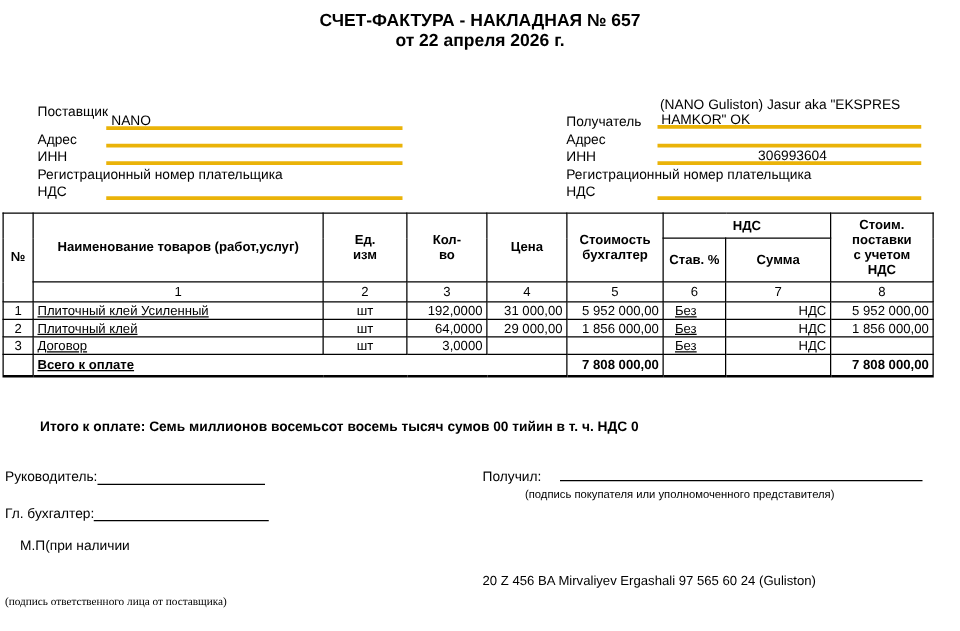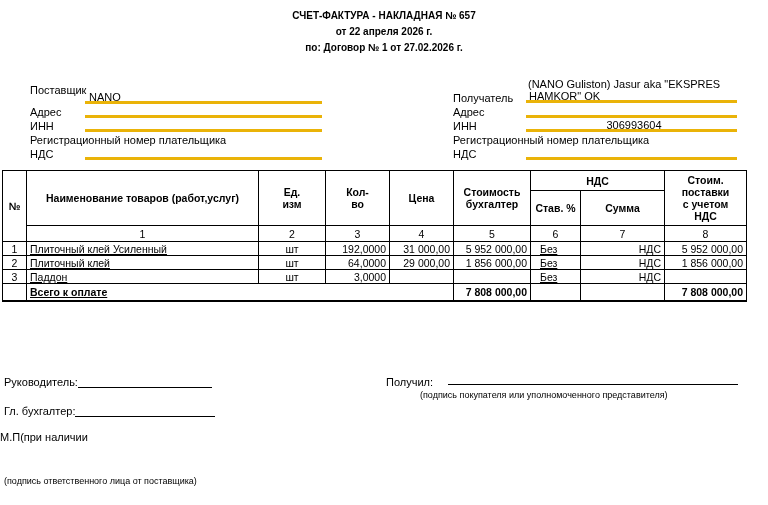--- a/index.html
+++ b/index.html
@@ -2,21 +2,21 @@
 <html><head>
 <meta charset="utf-8">
 <style>
   * { margin:0; padding:0; box-sizing:border-box; }
   html,body { background:#fff; }
   .page {
     position:relative; width:768px; height:505px; background:#fff;
     font-family:"Liberation Sans", sans-serif; color:#000; overflow:hidden;
   }
   .title-block { position:absolute; top:8px; left:0; width:100%; text-align:center;
-    font-weight:bold; font-size:10px; line-height:16px; }
+    font-weight:bold; font-size:14px; line-height:16px; }
   .lbl { position:absolute; font-size:11px; line-height:13px; white-space:nowrap; }
   .fill { position:absolute; border-bottom:3px solid #eab308; font-size:11px; line-height:13px;
     white-space:nowrap; overflow:visible; }
   .plain { position:absolute; font-size:11px; line-height:13px; white-space:nowrap; }
 
   table.inv { position:absolute; left:2px; top:170px; width:744px;
     border-collapse:collapse; table-layout:fixed; font-size:10.5px; }
   table.inv th, table.inv td { border:1px solid #000; padding:0 3px; overflow:hidden; }
   table.inv th { font-weight:bold; text-align:center; vertical-align:middle; }
   tr.hdr-top { height:20px; }
@@ -34,21 +34,20 @@
   .note { position:absolute; font-size:9px; white-space:nowrap; }
 </style>
 </head>
 <body>
 
 <div class="page">
 
   <div class="title-block">
     <div>СЧЕТ-ФАКТУРА - НАКЛАДНАЯ № 657</div>
     <div>от 22 апреля 2026 г.</div>
-    <div>по: Договор № 1 от 27.02.2026 г.</div>
   </div>
 
   <div class="lbl" style="left:30px; top:84px;">Поставщик</div>
   <div class="fill" style="left:85px; top:91px; width:237px; height:13px; padding-left:4px;">NANO</div>
   <div class="lbl" style="left:30px; top:106px;">Адрес</div>
   <div class="fill" style="left:85px; top:105px; width:237px; height:13px;"></div>
   <div class="lbl" style="left:30px; top:120px;">ИНН</div>
   <div class="fill" style="left:85px; top:119px; width:237px; height:13px;"></div>
   <div class="lbl" style="left:30px; top:134px;">Регистрационный номер плательщика</div>
   <div class="lbl" style="left:30px; top:148px;">НДС</div>
@@ -126,52 +125,54 @@
       <td class="ta-c">шт</td>
       <td class="ta-r">64,0000</td>
       <td class="ta-r">29 000,00</td>
       <td class="ta-r">1 856 000,00</td>
       <td class="ta-l pad-l">Без</td>
       <td class="ta-r">НДС</td>
       <td class="ta-r">1 856 000,00</td>
     </tr>
     <tr class="data">
       <td class="ta-c">3</td>
-      <td class="ta-l">Паддон</td>
+      <td class="ta-l">Договор</td>
       <td class="ta-c">шт</td>
       <td class="ta-r">3,0000</td>
       <td class="ta-r"></td>
       <td class="ta-r"></td>
       <td class="ta-l pad-l">Без</td>
       <td class="ta-r">НДС</td>
       <td class="ta-r"></td>
     </tr>
 
     <tr class="total">
       <td></td>
       <td colspan="4" class="ta-l">Всего к оплате</td>
       <td class="ta-r">7 808 000,00</td>
       <td></td>
       <td></td>
       <td class="ta-r">7 808 000,00</td>
     </tr>
   </tbody>
     </table>
 
+  <div class="summary">Итого к оплате: Семь миллионов восемьсот восемь тысяч сумов 00 тийин  в т. ч. НДС 0</div>
 
   <div class="sig" style="left:4px; top:376px;">
     <span>Руководитель:</span><span class="uline" style="width:134px;"></span>
   </div>
 
   <div class="sig" style="left:386px; top:376px;">Получил:</div>
   <div style="position:absolute; left:448px; top:374px; width:290px; height:11px; border-bottom:1px solid #000;"></div>
   <div class="note" style="left:420px; top:390px;">(подпись покупателя или уполномоченного представителя)</div>
 
   <div class="sig" style="left:4px; top:405px;">
     <span>Гл. бухгалтер:</span><span class="uline" style="width:140px;"></span>
   </div>
 
-  <div class="sig" style="left:0; top:431px;">М.П(при наличии</div>
+  <div class="sig" style="left:16px; top:431px;">М.П(при наличии</div>
 
-  <div class="note" style="left:4px; top:476px;">(подпись ответственного лица от поставщика)</div>
+  <div class="note" style="left:4px; top:476px;font-family:Liberation Serif, serif;">(подпись ответственного лица от поставщика)</div>
 
+  <div class="sig" style="left:386px; top:459px; font-size:10.5px;">20 Z 456 BA Mirvaliyev Ergashali 97 565 60 24 (Guliston)</div>
 
 </div>
 
 </body></html>

